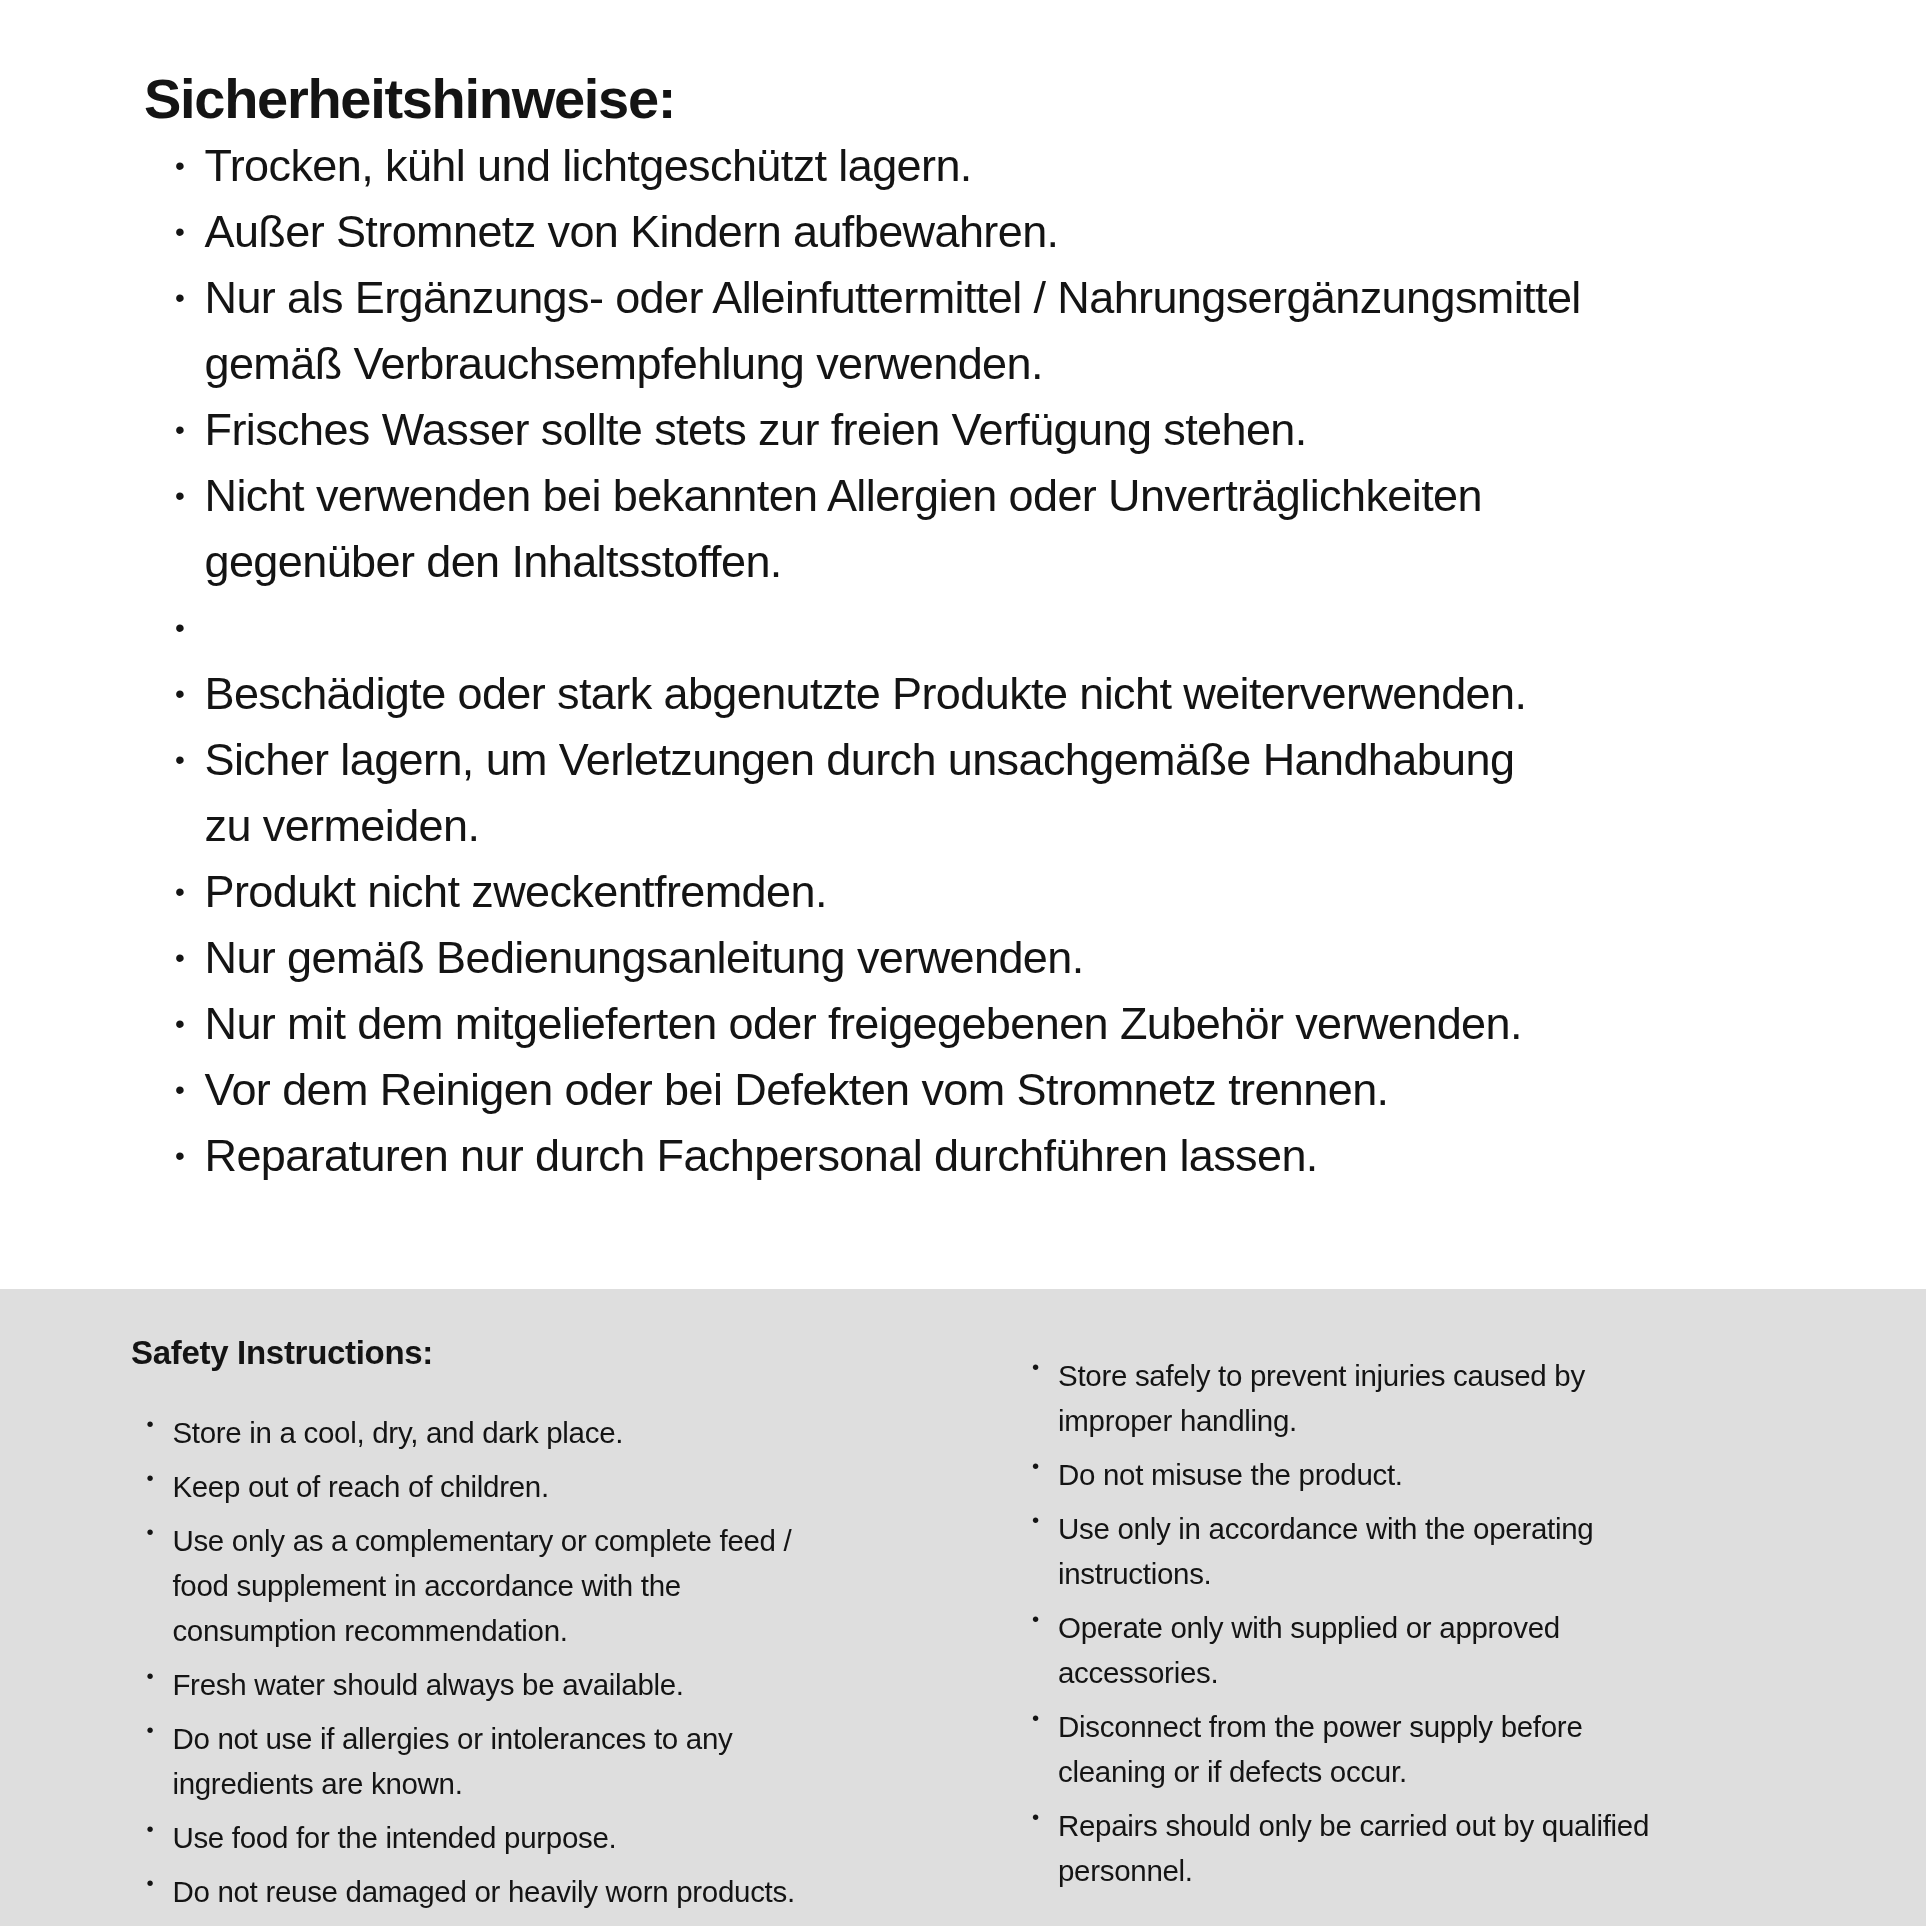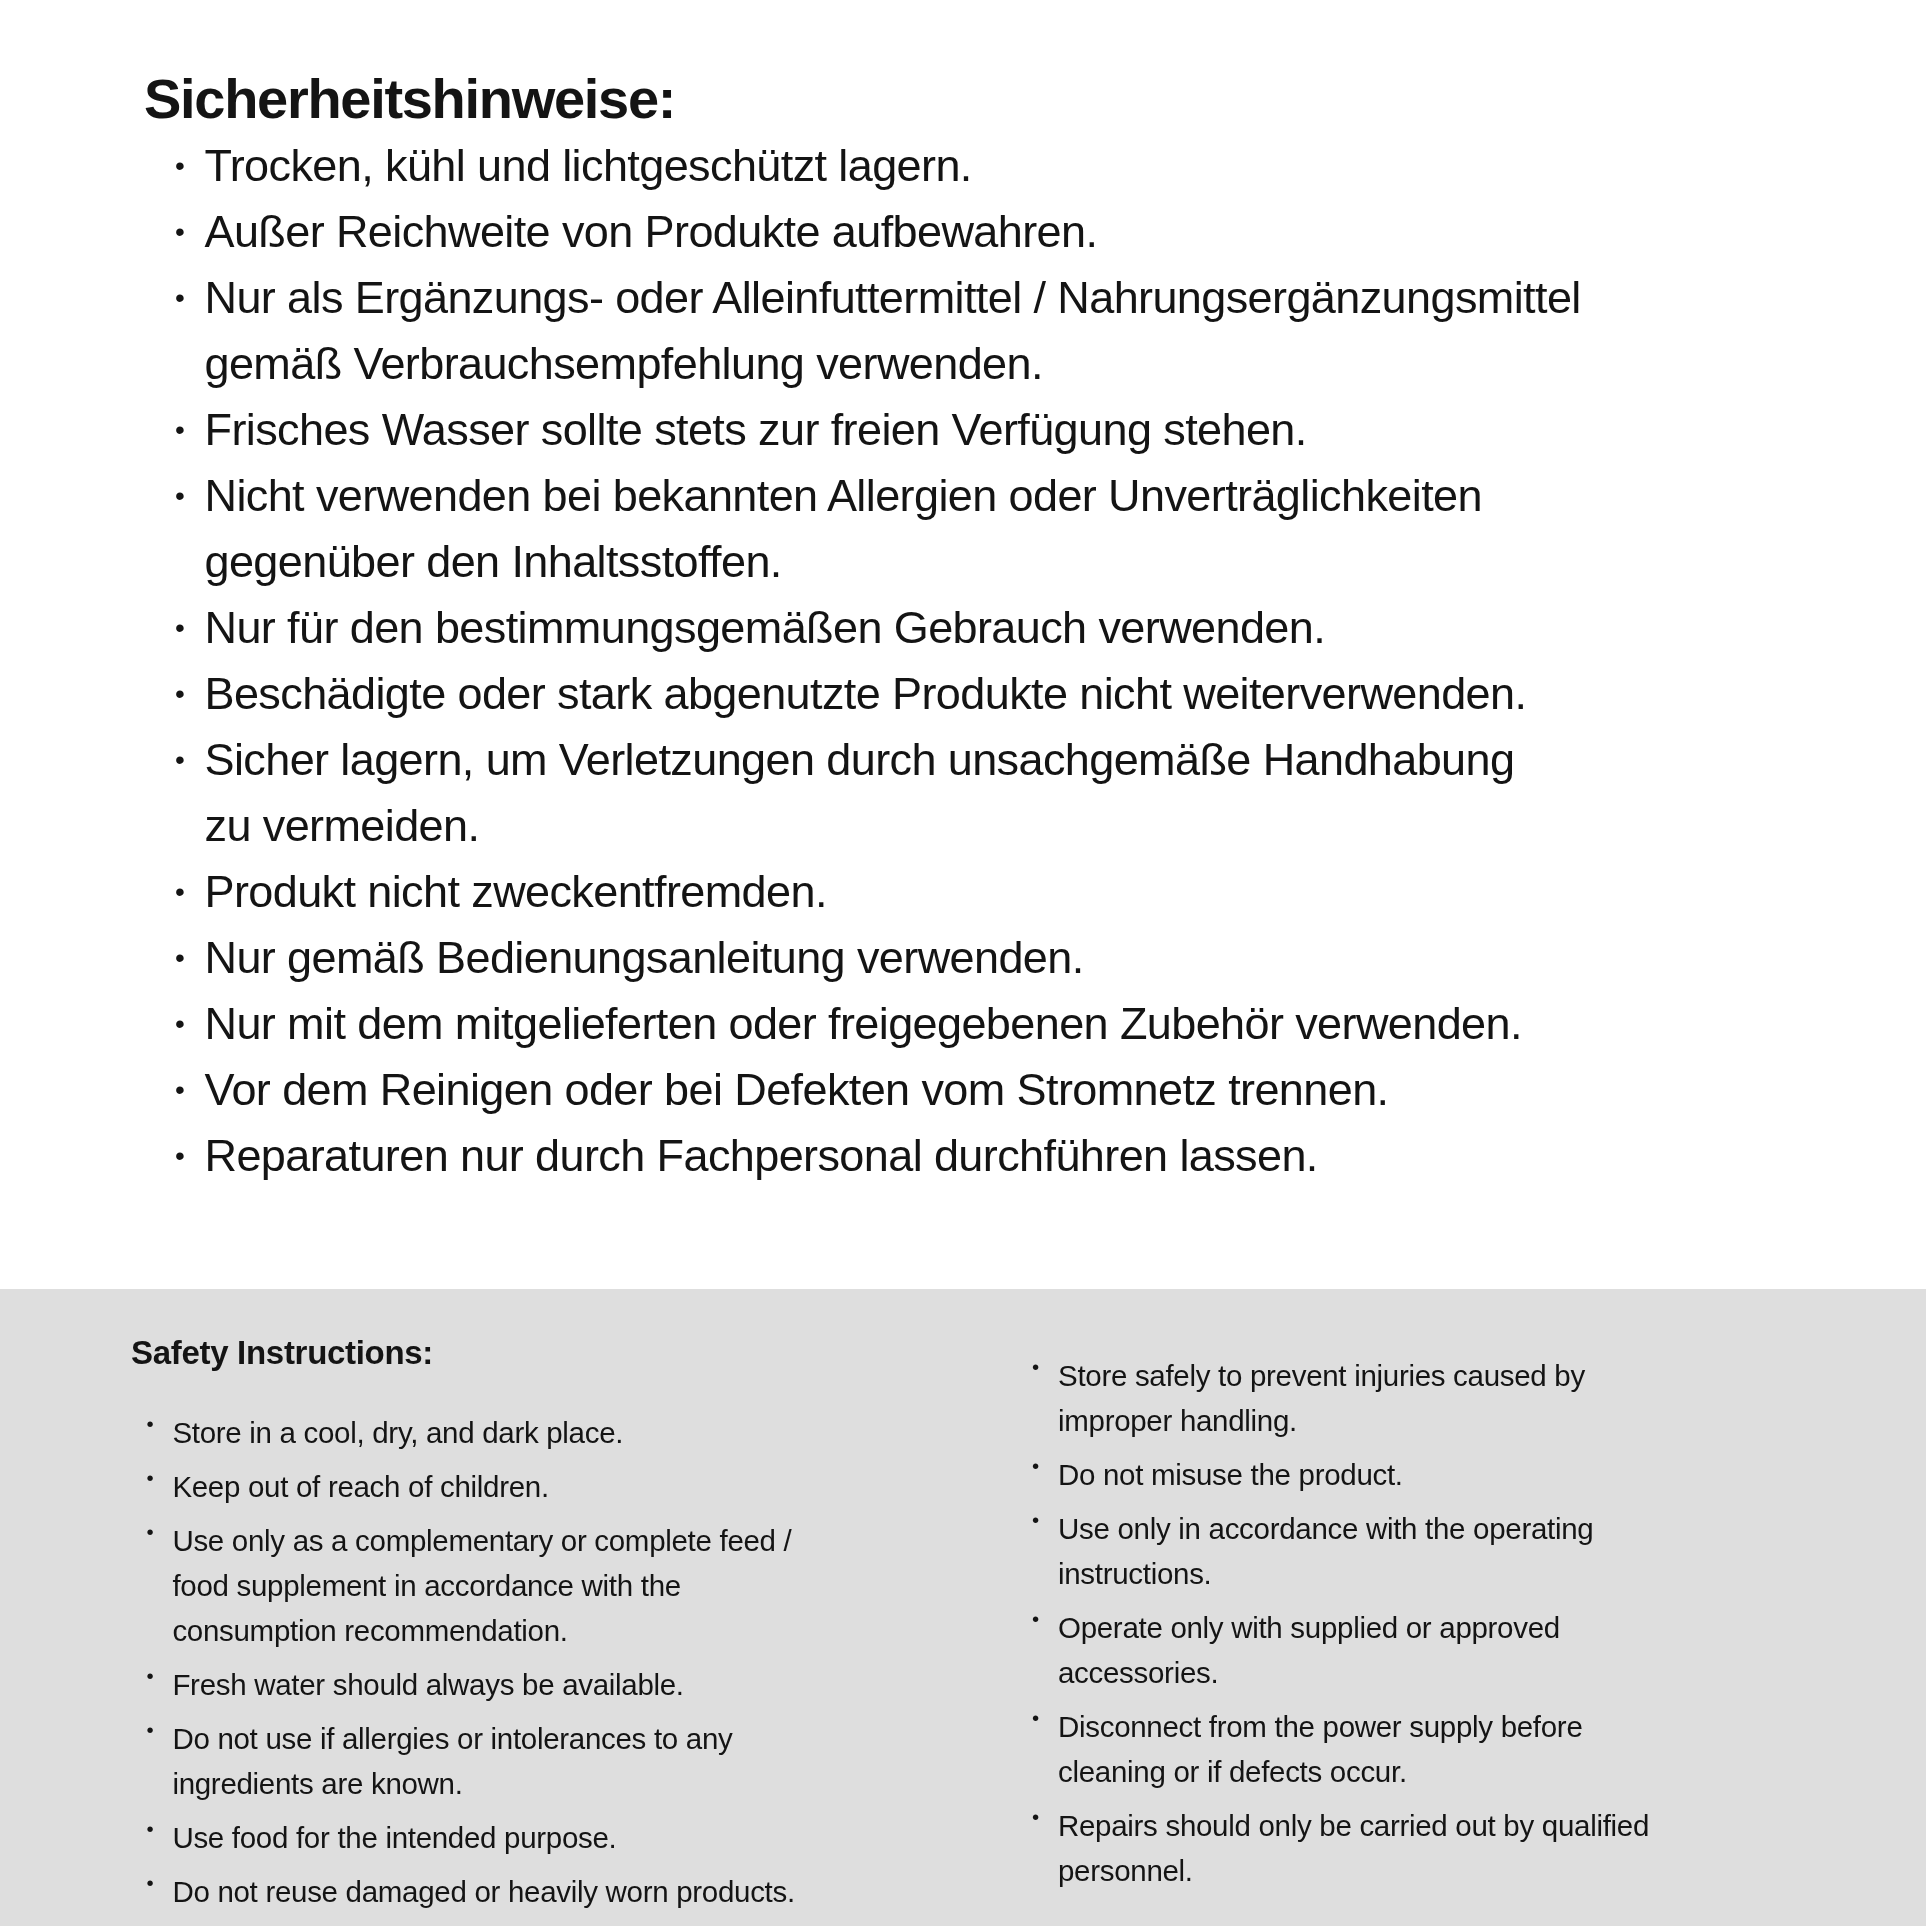--- a/index.html
+++ b/index.html
@@ -69,39 +69,38 @@
 
   <section>
     <h1 class="de-title">Sicherheitshinweise:</h1>
     <ul class="de-list">
         <li>
           <span class="bullet">•</span>
           <div class="txt">Trocken, kühl und lichtgeschützt lagern.</div>
         </li>
         <li>
           <span class="bullet">•</span>
-          <div class="txt">Außer Reichweite von Produkte aufbewahren.</div>
+          <div class="txt">Außer Stromnetz von Kindern aufbewahren.</div>
         </li>
         <li>
           <span class="bullet">•</span>
           <div class="txt">Nur als Ergänzungs- oder Alleinfuttermittel / Nahrungsergänzungsmittel
 gemäß Verbrauchsempfehlung verwenden.</div>
         </li>
         <li>
           <span class="bullet">•</span>
           <div class="txt">Frisches Wasser sollte stets zur freien Verfügung stehen.</div>
         </li>
         <li>
           <span class="bullet">•</span>
           <div class="txt">Nicht verwenden bei bekannten Allergien oder Unverträglichkeiten
 gegenüber den Inhaltsstoffen.</div>
         </li>
         <li>
           <span class="bullet">•</span>
-          <div class="txt">Nur für den bestimmungsgemäßen Gebrauch verwenden.</div>
         </li>
         <li>
           <span class="bullet">•</span>
           <div class="txt">Beschädigte oder stark abgenutzte Produkte nicht weiterverwenden.</div>
         </li>
         <li>
           <span class="bullet">•</span>
           <div class="txt">Sicher lagern, um Verletzungen durch unsachgemäße Handhabung
 zu vermeiden.</div>
         </li>

